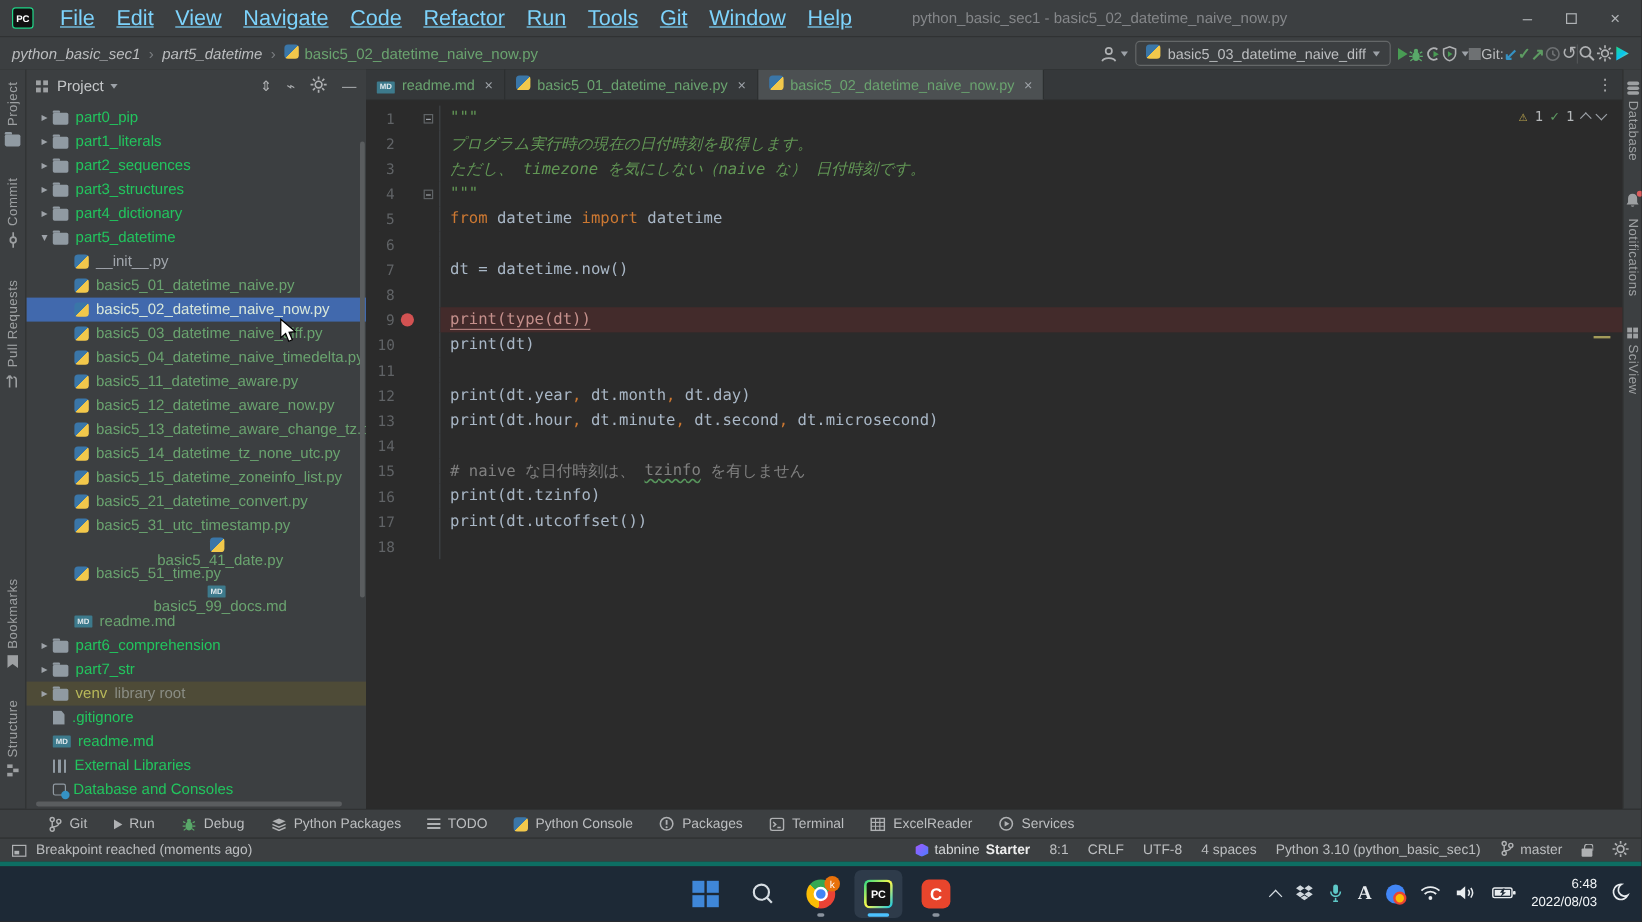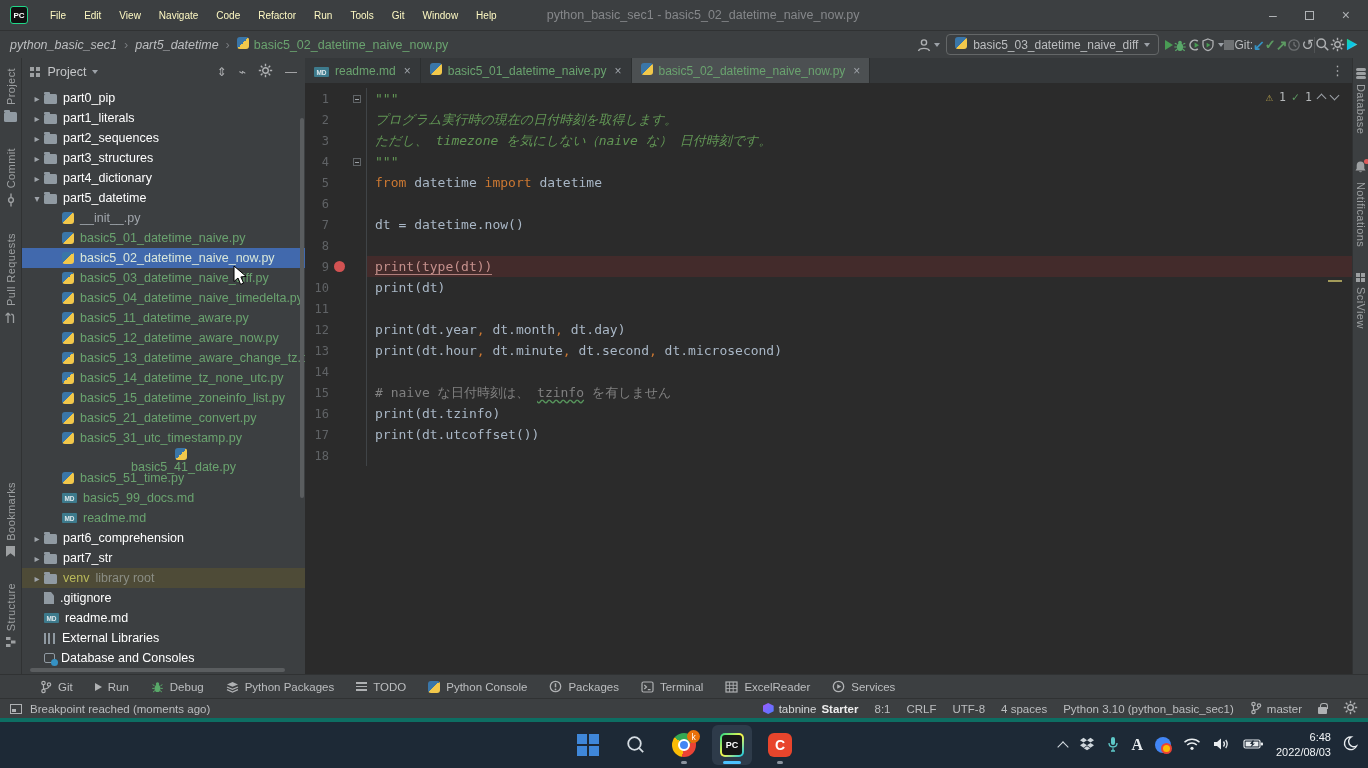--- a/index.html
+++ b/index.html
@@ -6,21 +6,21 @@
   html,body { width:1368px; height:768px; overflow:hidden; background:#2b2b2b;
     font-family:"Liberation Sans", sans-serif; color:#bbbdbf; font-size:12px; }
   #screen { width:1368px; height:768px; display:flex; flex-direction:column; position:relative; }
 
   
   .titlebar { height:30px; background:#3c3f41; display:flex; align-items:center; padding:0 10px; flex:0 0 30px; }
   .pc-logo { width:18px; height:18px; border-radius:3px; background:#111;
     border:1px solid #21d789; color:#fff; font-size:8px; font-weight:bold;
     display:flex; align-items:center; justify-content:center; margin-right:14px; }
   .menubar { display:flex; gap:2px; }
-  .menu-item { padding:3px 8px; color:#fef9c3; font-size:10px; border-radius:3px; }
+  .menu-item { padding:3px 8px; color:#7dd3fc; font-size:18px; border-radius:3px;text-decoration:underline; }
   .win-title { color:#85878a; margin-left:42px; font-size:12.5px; white-space:nowrap; }
   .winbtns { margin-left:auto; display:flex; align-items:center; gap:28px; padding-right:8px; }
   .winbtn { color:#b0b3b6; font-size:14px; line-height:1; }
   .maxbox { width:9px; height:9px; border:1px solid #b0b3b6; display:inline-block; }
 
   
   .navbar { height:28px; background:#3c3f41; border-top:1px solid #303233; display:flex;
     align-items:center; padding:0 10px; flex:0 0 28px; }
   .crumbs { display:flex; align-items:center; gap:7px; font-size:12.5px; }
   .crumb { color:#bcbec0;font-style:italic; }
@@ -63,21 +63,21 @@
   .ph-glyph { color:#afb1b3; font-size:12px; }
   .tree { flex:1; overflow:hidden; position:relative; font-size:12.5px; padding-top:2px; }
   .tree-row { height:20px; display:flex; align-items:center; white-space:nowrap; color:#bcbec0; }
   .tree-row .chev { flex:0 0 14px; display:flex; justify-content:center; color:#9da2a8; font-size:10px; }
   .tree-row .ticon { margin-right:6px; display:inline-flex; align-items:center; }
   .tree-row.sel { background:#4169ad; }
   .tree-row.sel .tlabel { color:#d9e8da; }
   .tree-row.venvrow { background:#4e4b37; }
   .tlabel.green { color:#6aa36f; }
   .tlabel.gray { color:#a1a6ac; }
-  .tlabel.plain { color:#ffffff; }
+  .tlabel.plain { color:#22c55e; }
   .tlabel.venv { color:#b9b95a; }
   .tsuffix { color:#8a8d84; margin-left:6px; }
   .vscroll { position:absolute; right:1px; top:60px; width:4px; height:380px; background:#5a5d5f; border-radius:2px; }
   .hscroll { position:absolute; left:8px; bottom:2px; width:255px; height:4px; background:#5a5d5f; border-radius:2px; }
 
   
   .editor { flex:1; min-width:0; background:#2b2b2b; display:flex; flex-direction:column; position:relative; }
   .tabbar { height:26px; background:#35383a; display:flex; align-items:stretch; flex:0 0 26px; border-bottom:1px solid #2b2b2b; }
   .tab { display:flex; align-items:center; gap:6px; padding:0 9px; font-size:12px; color:#6aa36f;
     border-right:1px solid #2c2f30; }
@@ -495,21 +495,21 @@
               <span class="ic-py"></span>
             </span>
             <span class="tlabel green">basic5_41_date.py</span>
           </div>
           <div class="tree-row" style="padding-left: 40px;">
             <span class="ticon">
               <span class="ic-py"></span>
             </span>
             <span class="tlabel green">basic5_51_time.py</span>
           </div>
-          <div class="tree-row" style="padding-left: 40px;">
+          <div class="tree-row" style="padding-left: 40px; flex-direction: column;">
             <span class="ticon">
               <span class="ic-md">MD</span>
             </span>
             <span class="tlabel green">basic5_99_docs.md</span>
           </div>
           <div class="tree-row" style="padding-left: 40px;">
             <span class="ticon">
               <span class="ic-md">MD</span>
             </span>
             <span class="tlabel green">readme.md</span>

